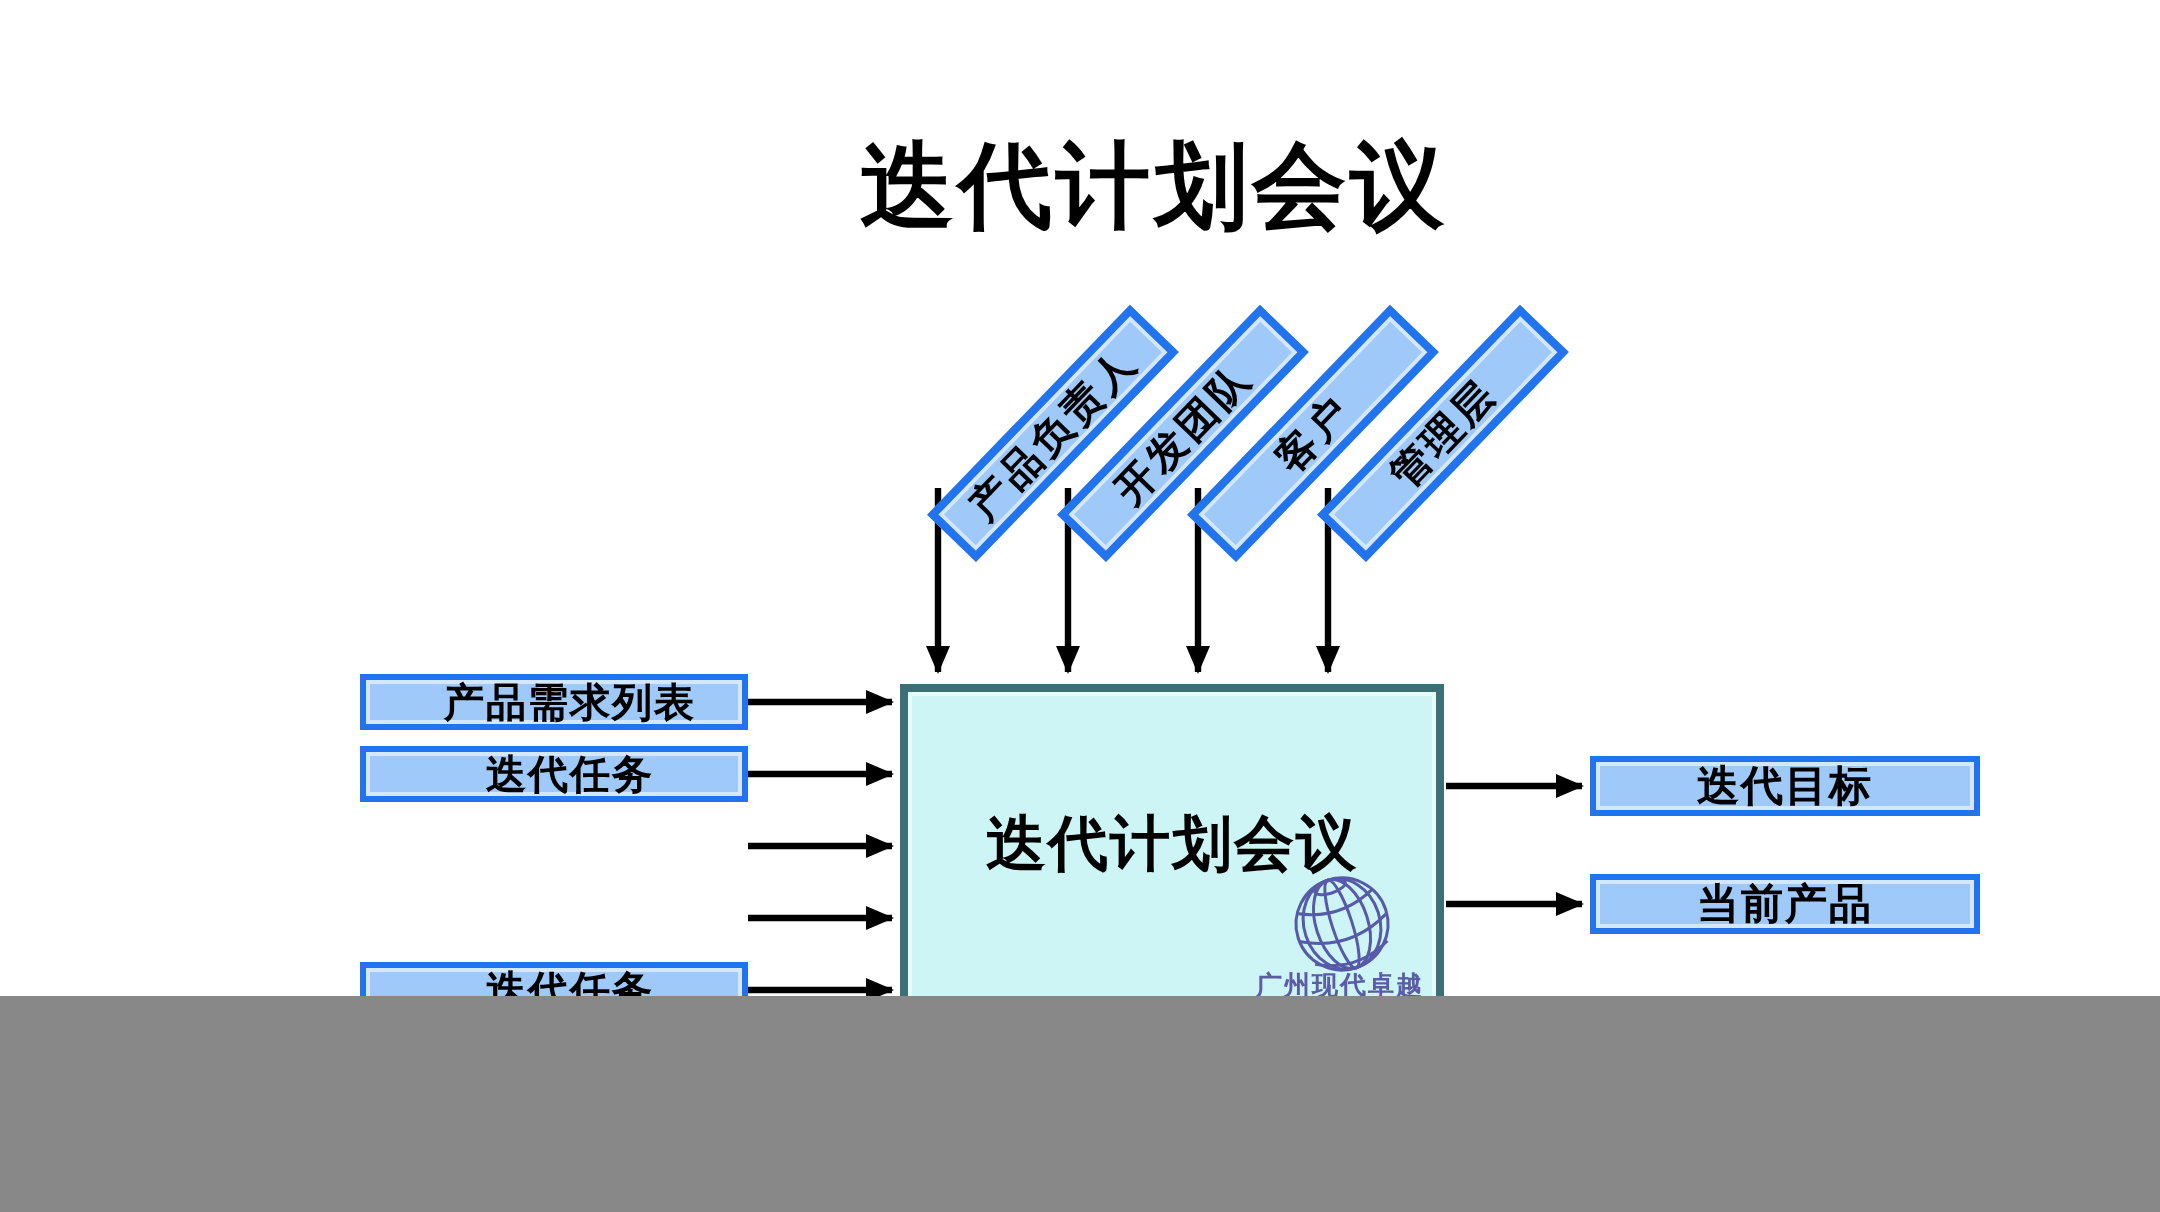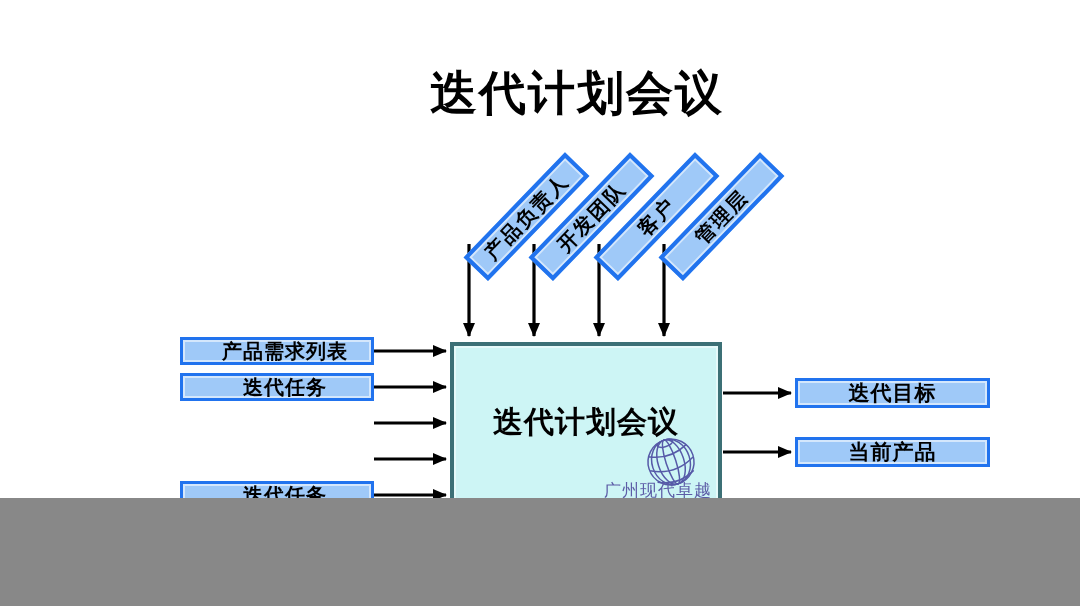--- a/index.html
+++ b/index.html
@@ -46,22 +46,22 @@
     background:var(--center-fill);border:4px solid var(--center-border);
     box-shadow:inset 0 0 0 2px rgba(255,255,255,.5);
     box-sizing:border-box;z-index:2;
   }
   .center-label{
     position:absolute;left:0;top:56px;width:100%;text-align:center;
     font-size:30px;font-weight:bold;letter-spacing:1px;
   }
   .globe{position:absolute;right:0px;bottom:15px;width:92px;height:54px;opacity:.9;}
   .wm-text{
-    position:absolute;right:6px;bottom:2px;font-size:17px;
-    color:var(--watermark);letter-spacing:1px;font-weight:normal;
+    position:absolute;right:6px;bottom:2px;font-size:13px;
+    color:var(--watermark);letter-spacing:1px;font-weight:bold;
   }
 </style>
 </head>
 <body>
 
 <div id="stage">
 
   <div class="title">
     <span class="zh">迭代计划会议</span>
   </div>

